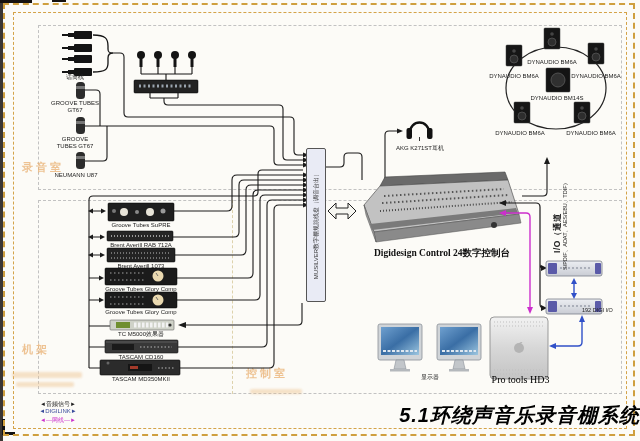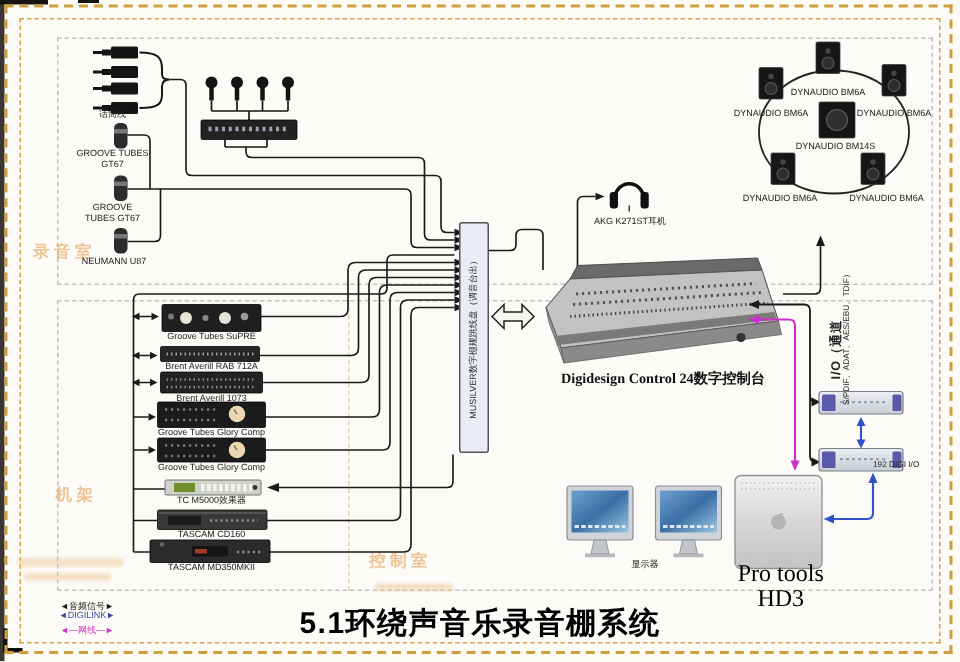--- a/index.html
+++ b/index.html
@@ -18,53 +18,53 @@
   #box-recording{left:38px;top:25px;width:584px;height:165px;}
   #box-control{left:38px;top:200px;width:584px;height:194px;}
   #room-divider{left:232px;top:200px;width:0;height:194px;border-left:1px dashed #ddd2ac;}
   
   .room-name{color:rgba(233,178,118,.78);font-size:11px;font-weight:bold;letter-spacing:3px;}
   .blur-bar{background:rgba(238,192,140,.45);filter:blur(1px);border-radius:2px;}
   
   .lbl{position:absolute;font-size:6px;line-height:1.05;color:#222;text-align:center;}
   .lbl-serif{font-family:"Liberation Serif",serif;}
   .console-lbl{font-size:9.5px;color:#111;}
-  .pt-lbl{font-size:16px;color:#000;}
+  .pt-lbl{font-size:10px;color:#000;}
   .legend-row{position:absolute;left:26px;width:64px;text-align:center;font-size:6px;}
   #legend-audio{top:400px;color:#1a1a1a;}
   #legend-digilink{top:408px;color:#3a4c9c;}
   #legend-network{top:416px;color:#cc2fcc;}
   
   .patchbay-bar{left:306px;top:148px;width:20px;height:154px;background:#e9ebf5;border:1px solid #555;border-radius:2px;box-sizing:border-box;}
   .patchbay-text{left:241px;top:217px;width:150px;height:16px;transform:rotate(-90deg);
                  font-size:6px;line-height:16px;text-align:center;color:#333;white-space:nowrap;}
   .io-label{left:529px;top:219px;width:74px;height:28px;transform:rotate(-90deg);text-align:center;color:#222;}
   .io-label .big{font-size:8.5px;font-weight:bold;letter-spacing:.5px;line-height:1.2;}
   .io-label .small{font-size:5.5px;line-height:1.2;white-space:nowrap;}
-  #title{left:0;right:0;top:402px;text-align:center;font-size:20px;font-weight:bold;color:#000;letter-spacing:1px;}
+  #title{left:0;right:0;top:402px;text-align:right;font-size:20px;font-weight:bold;color:#000;letter-spacing:1px;font-style:italic;}
   svg{position:absolute;left:0;top:0;}
 </style>
 </head>
 <body>
 
 <div id="canvas">
 
   <div class="abs edge-strip"></div>
   <div class="abs top-dash1"></div>
   <div class="abs top-dash2"></div>
   <div class="abs corner-l"></div>
 
   <div class="abs gold-outer"></div>
   <div class="abs gold-inner"></div>
   <div class="abs room-box" id="box-recording"></div>
   <div class="abs room-box" id="box-control"></div>
   <div class="abs" id="room-divider"></div>
 
   <div class="abs room-name" style="left:22px;top:160px;">录音室</div>
-  <div class="abs room-name" style="left:22px;top:322px;margin-left:15px;">机架</div>
+  <div class="abs room-name" style="left:22px;top:342px;">机架</div>
   <div class="abs room-name" style="left:246px;top:366px;">控制室</div>
   <div class="abs blur-bar" style="left:12px;top:372px;width:70px;height:6px;"></div>
   <div class="abs blur-bar" style="left:16px;top:382px;width:58px;height:5px;"></div>
   <div class="abs blur-bar" style="left:250px;top:389px;width:52px;height:5px;"></div>
 
   <svg width="640" height="441" viewBox="0 0 640 441">
     <defs>
       <linearGradient id="screenGrad" x1="0" y1="0" x2="1" y2="1">
         <stop offset="0" stop-color="#6fa0cf"></stop>
           <stop offset="0.5" stop-color="#3a6ea5"></stop>

